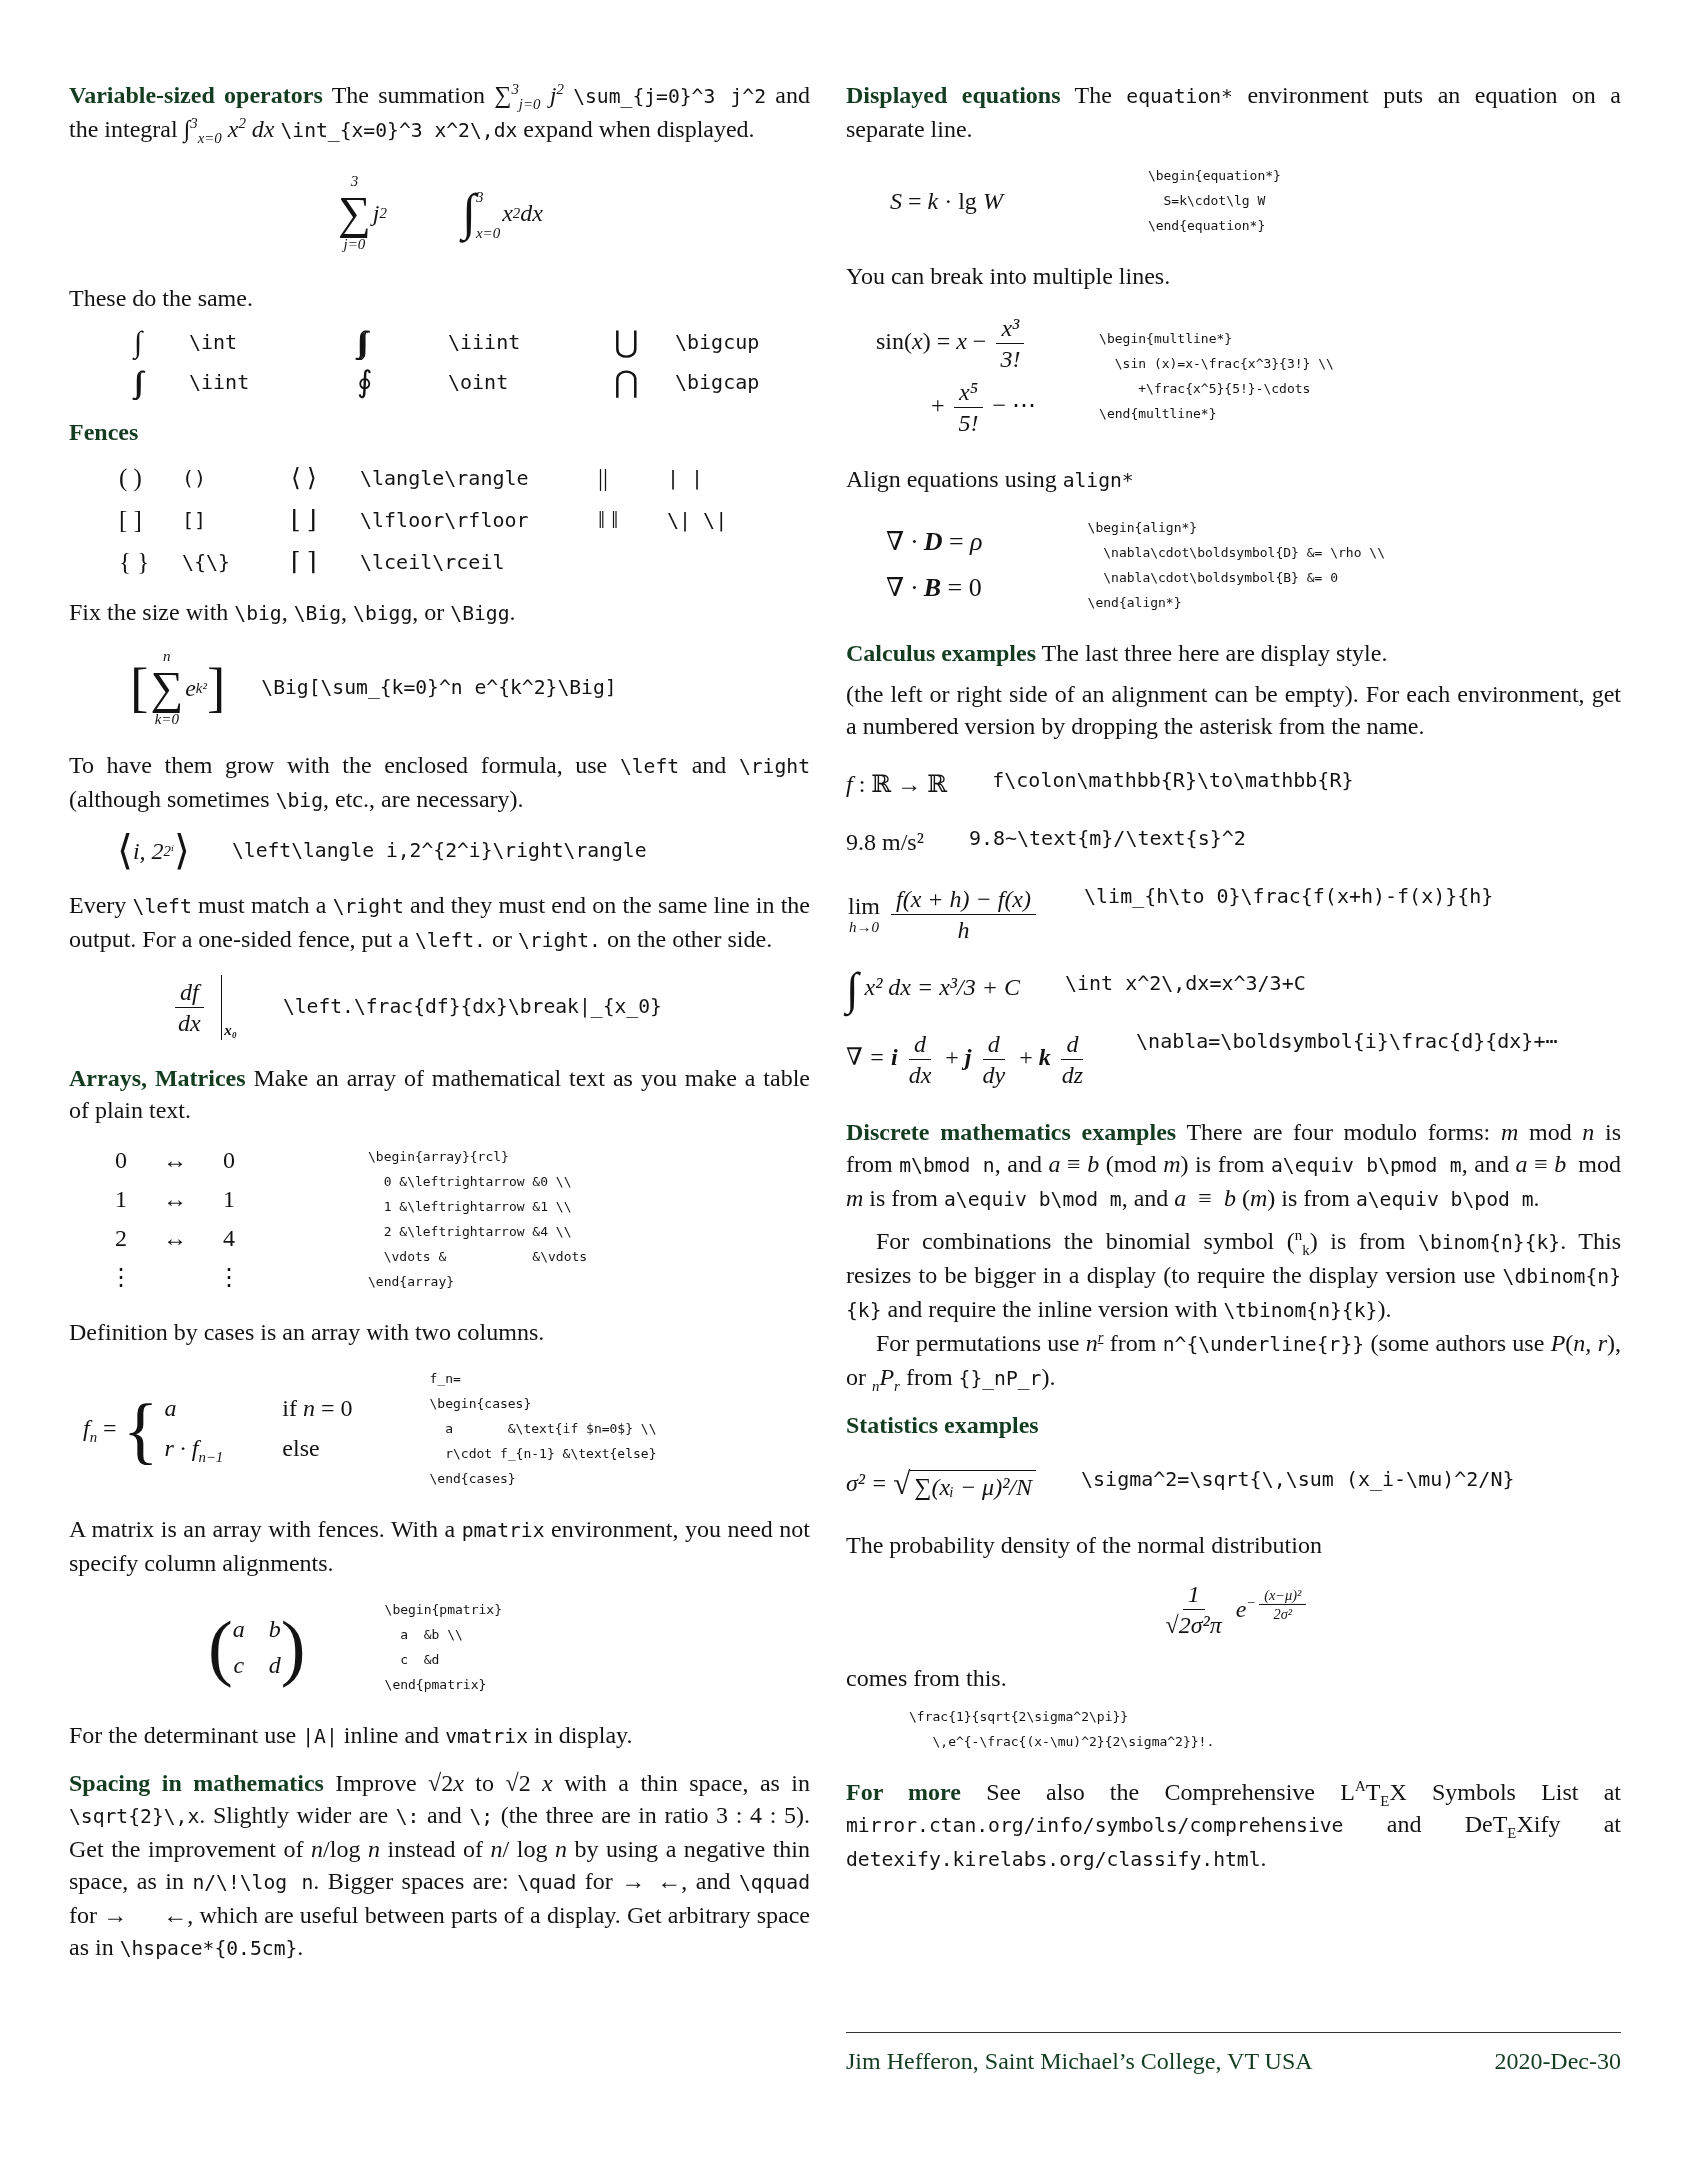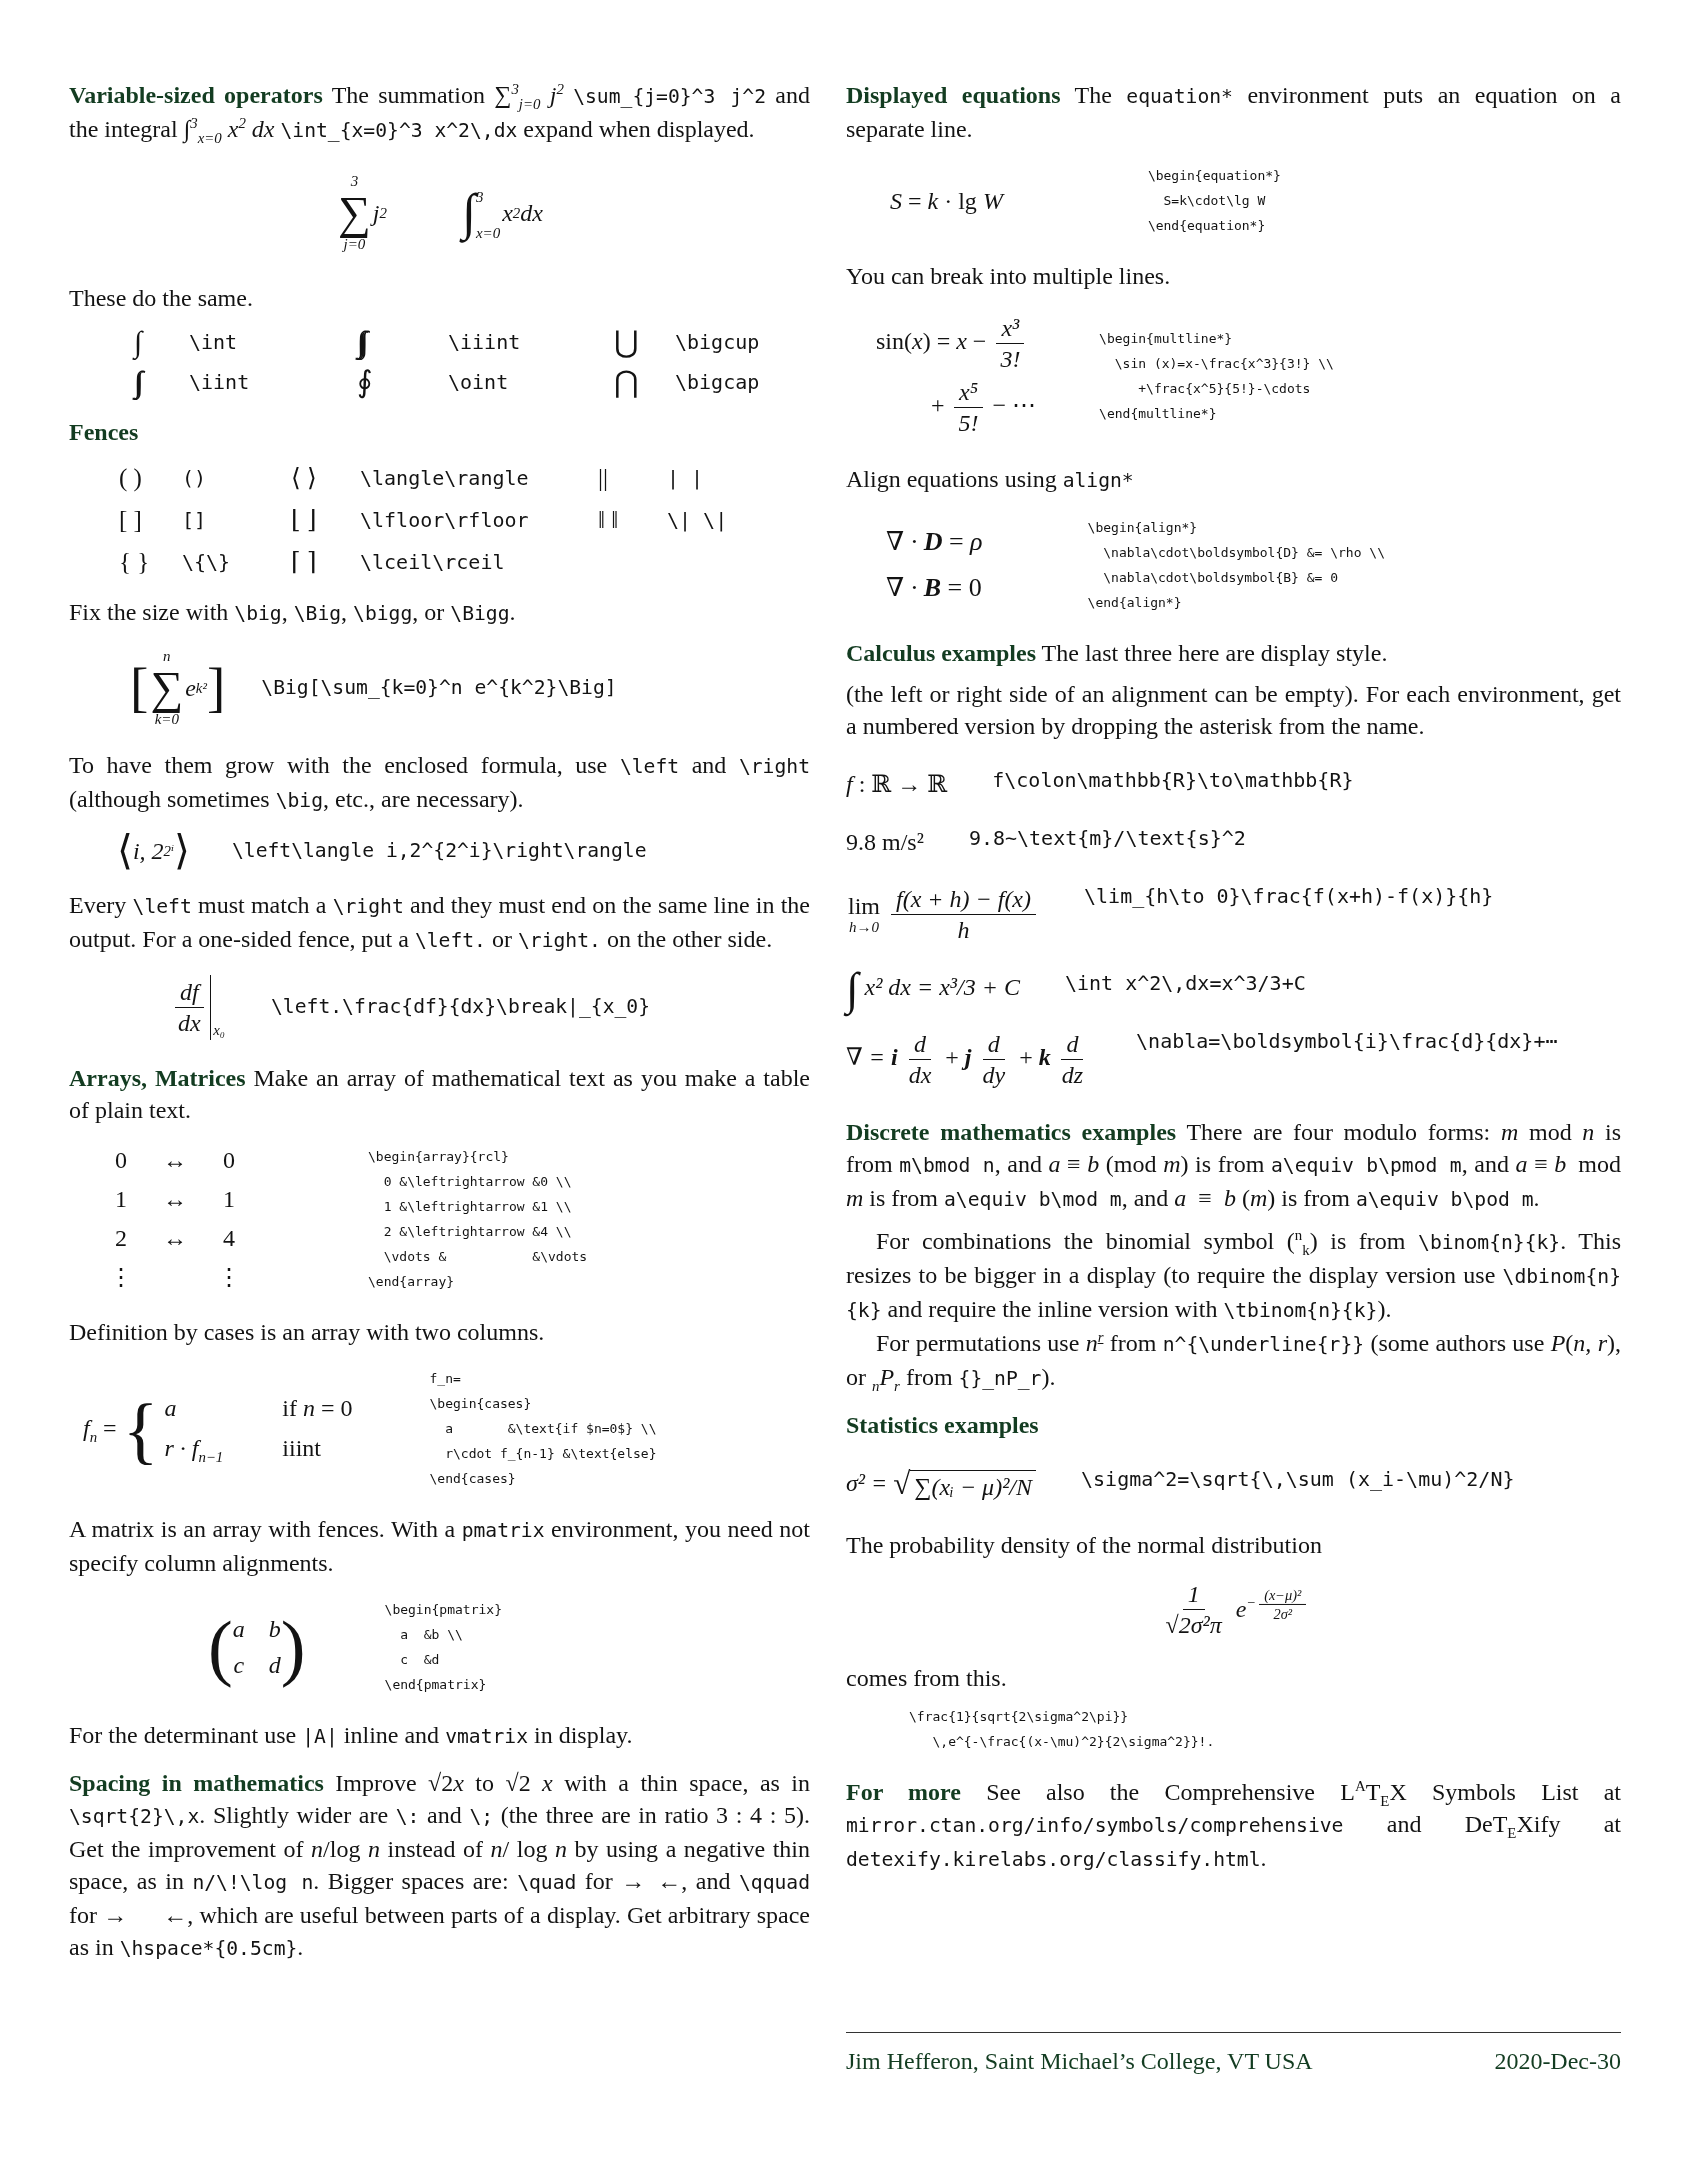--- a/index.html
+++ b/index.html
@@ -37,21 +37,21 @@
   .stk-o{font-style:normal;}
   .dispop .stk-o{font-size:46px;line-height:1;}
   .sg-intl{display:inline-flex;align-items:center;vertical-align:middle;margin:0 2px;}
   .sg-intl .iop{font-size:51px;line-height:1;}
   .sg-intl .ilims{display:inline-flex;flex-direction:column;justify-content:space-between;align-self:stretch;padding:1px 0;font-size:15px;font-style:italic;}
   .sg-intl .ilt{align-self:flex-start;}
   .sg-intl .ilb{align-self:flex-start;transform:translateY(4px);}
   .sg-sqrt{display:inline-flex;align-items:flex-start;vertical-align:middle;}
   .sg-sqrt .rad{font-size:1.3em;line-height:1.05;font-style:normal;}
   .sg-sqrt .rd{border-top:1.5px solid currentColor;padding:0 4px;font-style:italic;margin-top:2px;}
-  .sg-vb{display:inline-flex;align-items:stretch;height:2.7em;vertical-align:middle;margin-left:1px;}
+  .sg-vb{display:inline-flex;align-items:stretch;height:2.7em;vertical-align:middle;margin-left:12px;font-weight:bold;}
   .sg-vb .vbl{width:1.6px;background:#131313;}
   .sg-vb .vbs{font-size:0.62em;font-style:italic;align-self:flex-end;margin-left:2px;transform:translateY(0.4em);}
   
   .disp{display:flex;align-items:center;margin:18px 0 22px 0;}
   .disp.center{justify-content:center;}
   .codeblk{font-family:"DejaVu Sans Mono","Liberation Mono",monospace;font-size:13px;line-height:25px;white-space:pre;text-align:left;}
   .exrow{display:flex;align-items:flex-start;margin:26px 0;}
   .exrow .exmath{margin-right:45px;flex:0 0 auto;}
   .exrow .codeblk{font-size:20px;}
   
@@ -202,21 +202,21 @@
 
     <p>Definition by cases is an array with two columns.</p>
 
     <div class="disp" style="padding-left:14px;gap:77px;">
       <span style="display:inline-flex;align-items:center;">
         <span><span class="sg-m">f</span><span class="sg-sub">n</span><span class="sg-t"> = </span><span class="sg-bf3">{</span></span>
         <span class="cases-grid">
           <span><span class="sg-m">a</span></span>
           <span><span class="sg-t">if </span><span class="sg-m">n</span><span class="sg-t"> = 0</span></span>
           <span><span class="sg-m">r · f</span><span class="sg-sub">n−1</span></span>
-          <span><span class="sg-t">iiint</span></span>
+          <span><span class="sg-t">else</span></span>
         </span>
       </span>
       <span class="codeblk"><div>f_n=</div><div>\begin{cases}</div><div>  a       &amp;\text{if $n=0$} \\</div><div>  r\cdot f_{n-1} &amp;\text{else}</div><div>\end{cases}</div></span>
     </div>
 
     <p><span class="sg-t">A matrix is an array with fences. With a </span><span class="sg-c">pmatrix</span><span class="sg-t"> environment, you need not specify column alignments.</span></p>
 
     <div class="disp" style="padding-left:139px;gap:79px;">
       <span style="display:inline-flex;align-items:center;">
         <span class="sg-bf3">(</span>

